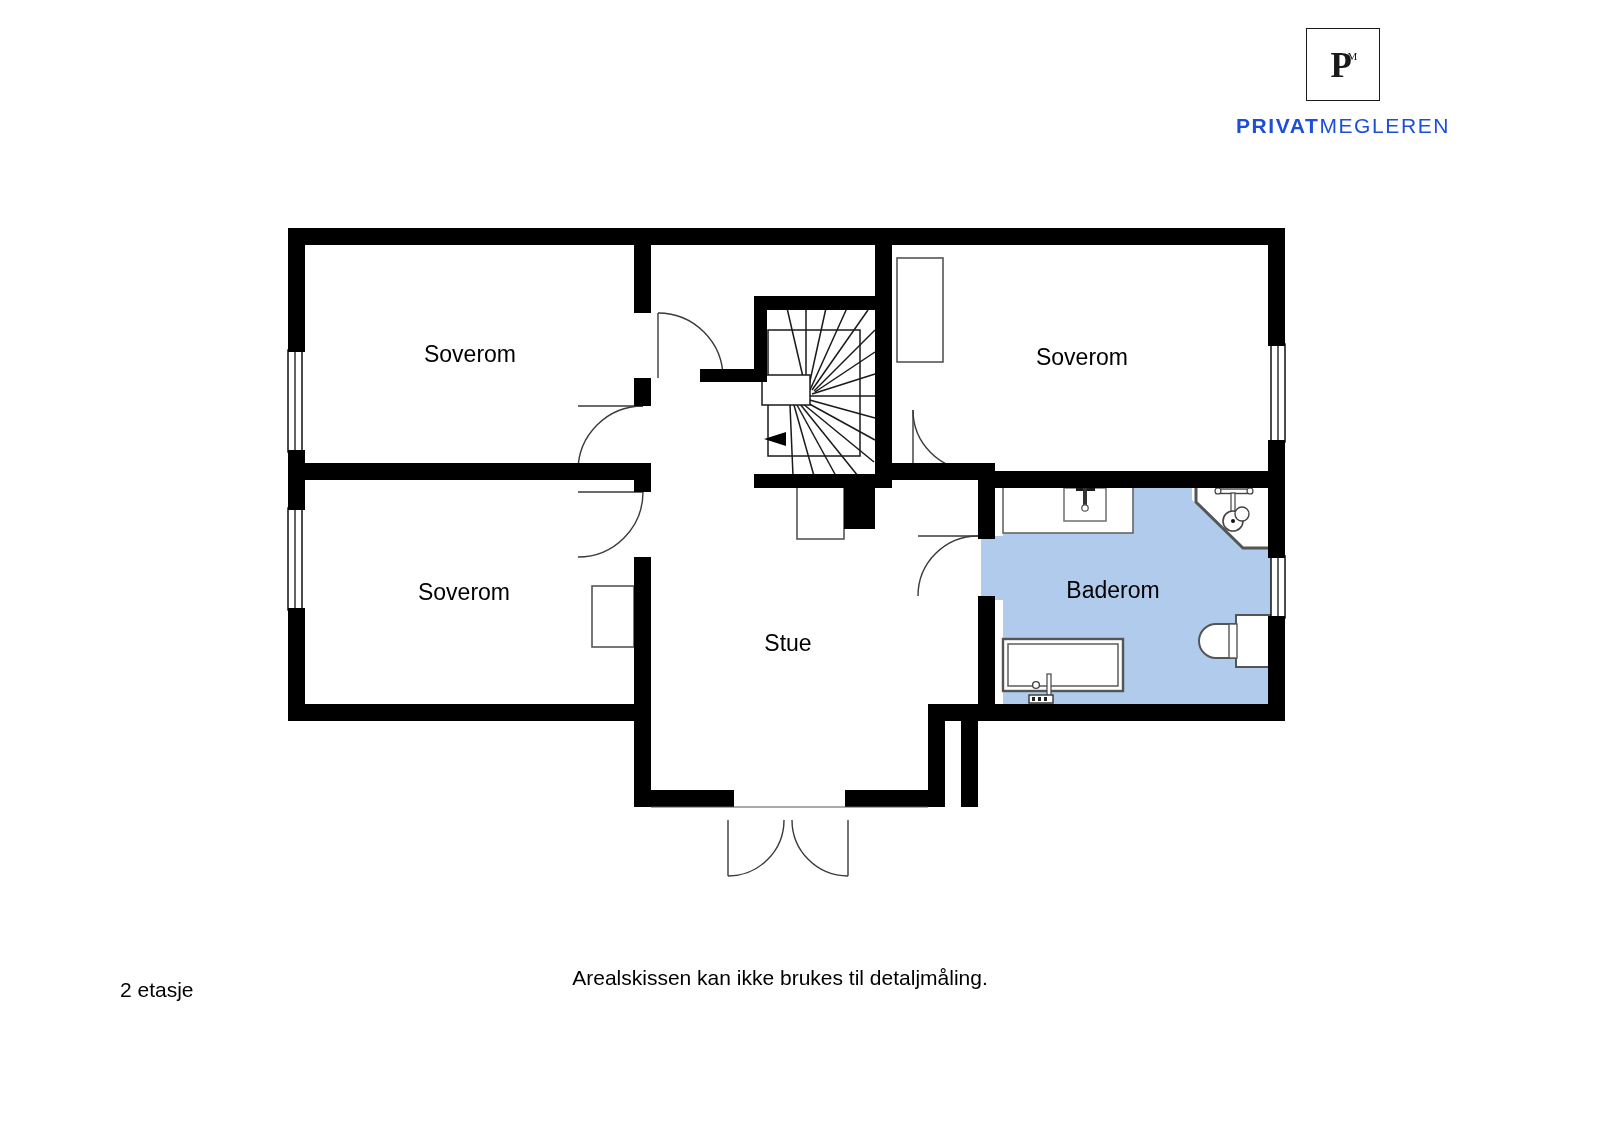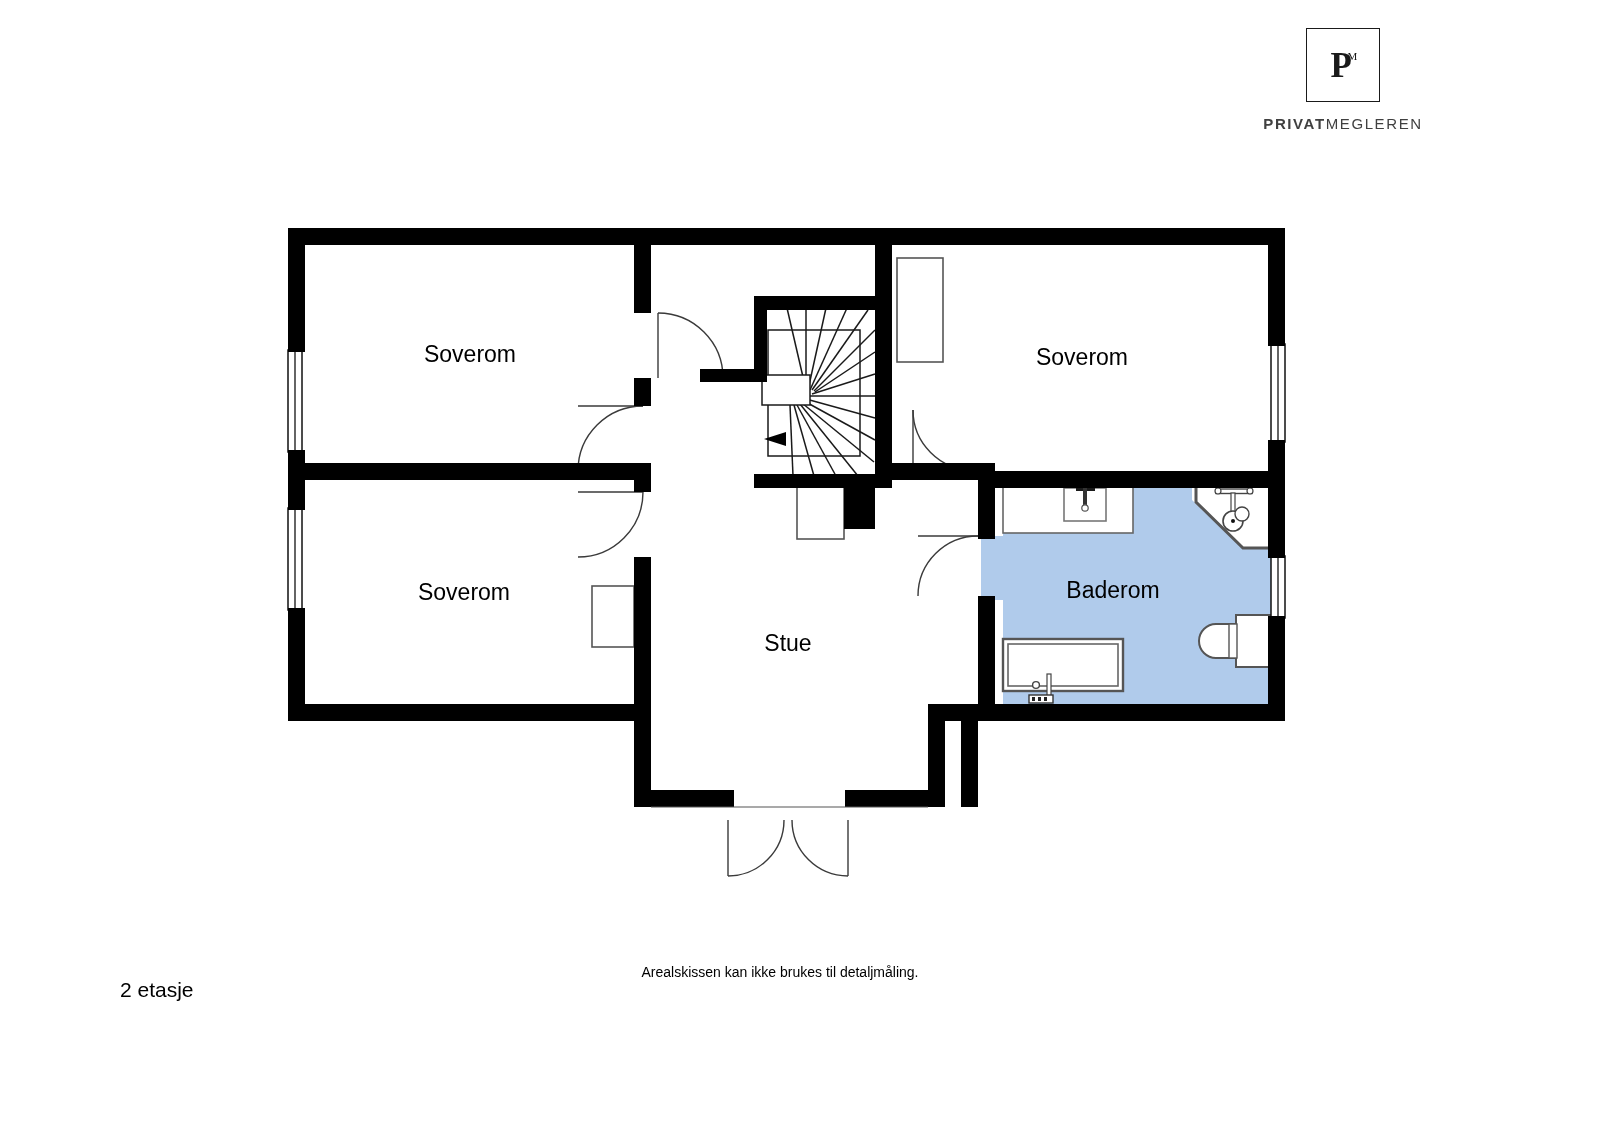--- a/index.html
+++ b/index.html
@@ -51,24 +51,24 @@
     left: 50%;
     top: 50%;
     transform: translate(46%, -128%);
     font-family: "Liberation Serif", serif;
     font-size: 11px;
     line-height: 1;
     color: #1a1a1a;
   }
   #brand-wordmark {
     margin-top: 13px;
-    font-size: 15px;
+    font-size: 21px;
     letter-spacing: 1.6px;
     white-space: nowrap;
-    color: #404040;
+    color: #1d4ed8;
   }
   #brand-word-strong { font-weight: bold; }
   #brand-word-light  { font-weight: normal; }
 
   
   #floorplan-canvas {
     position: absolute;
     left: 0;
     top: 0;
     width: 1600px;
@@ -82,21 +82,21 @@
     top: 978px;
     font-size: 21px;
     white-space: nowrap;
   }
   #disclaimer {
     position: absolute;
     left: 0;
     top: 962px;
     width: 1560px;
     text-align: center;
-    font-size: 14px;
+    font-size: 21px;
     line-height: 1.55;
   }
   .disclaimer-line { display: block; }
 </style>
 </head>
 <body>
 
 <div id="brand-logo">
   <div id="brand-mark">
     <span id="brand-mark-p">P</span>

